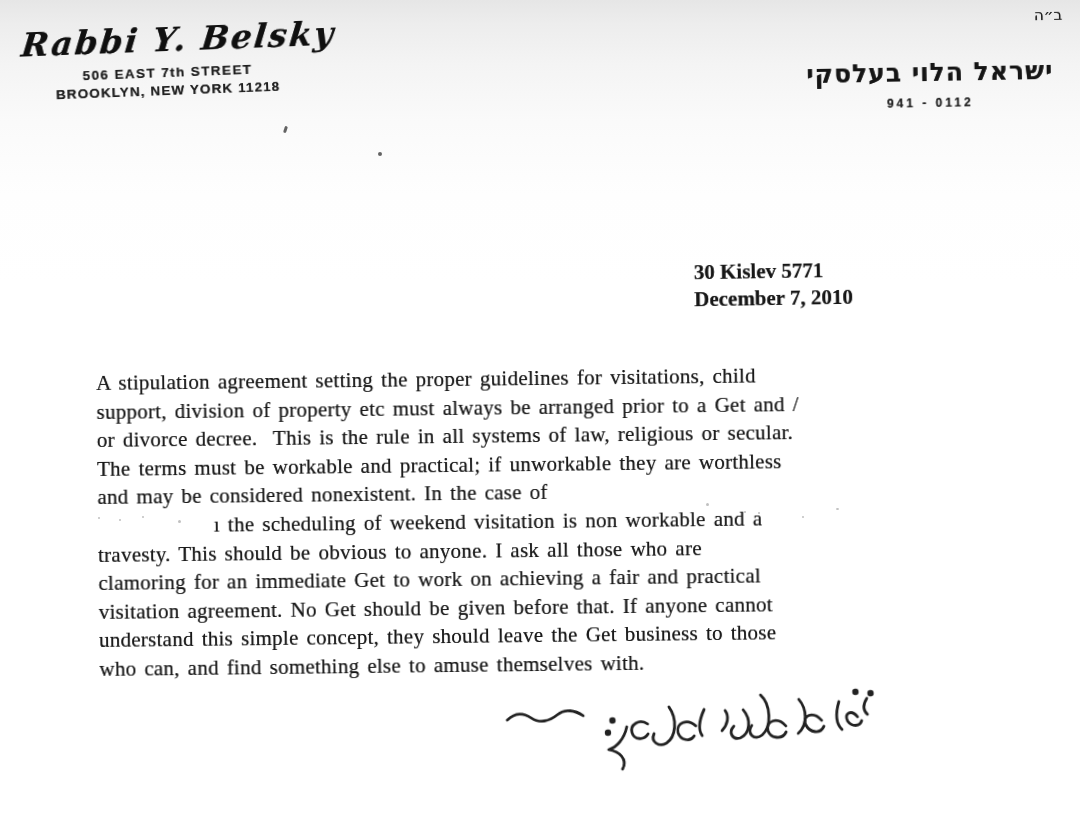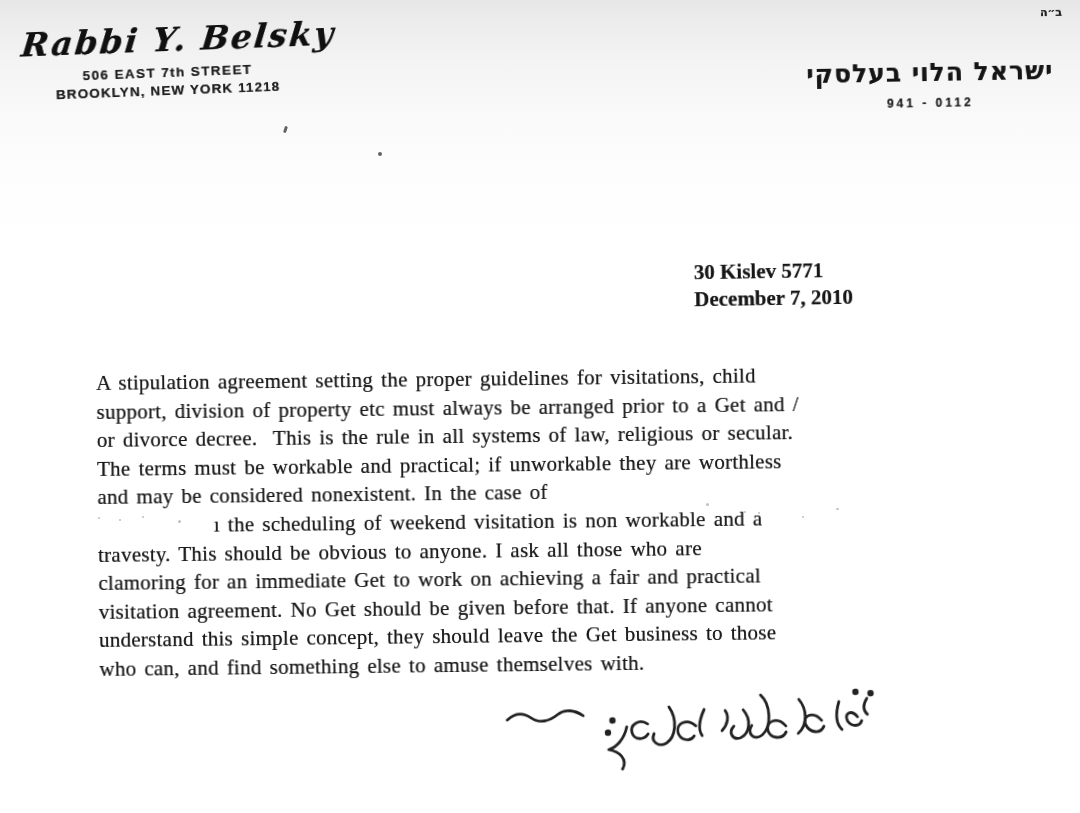--- a/index.html
+++ b/index.html
@@ -14,21 +14,21 @@
         #fafafa 15%, #fefefe 24%, #ffffff 35%, #ffffff 100%);
     font-family:"Liberation Serif", serif;
     color:#161616;
   }
   .scan { filter: blur(0.38px); text-shadow: 0 0 0.6px rgba(0,0,0,0.65); }
 
   
   .bsd {
     position:absolute; top:6px; right:18px;
     font-family:"DejaVu Sans", sans-serif;
-    font-weight:700; font-size:11px; color:#1c1c1c;
+    font-weight:400; font-size:15px; color:#1c1c1c;
     transform:rotate(-1deg);
   }
 
   
   .letterhead {
     position:absolute; left:22px; top:20px; width:290px;
     text-align:center;
     transform:rotate(-2.2deg);
   }
   .script-name {

